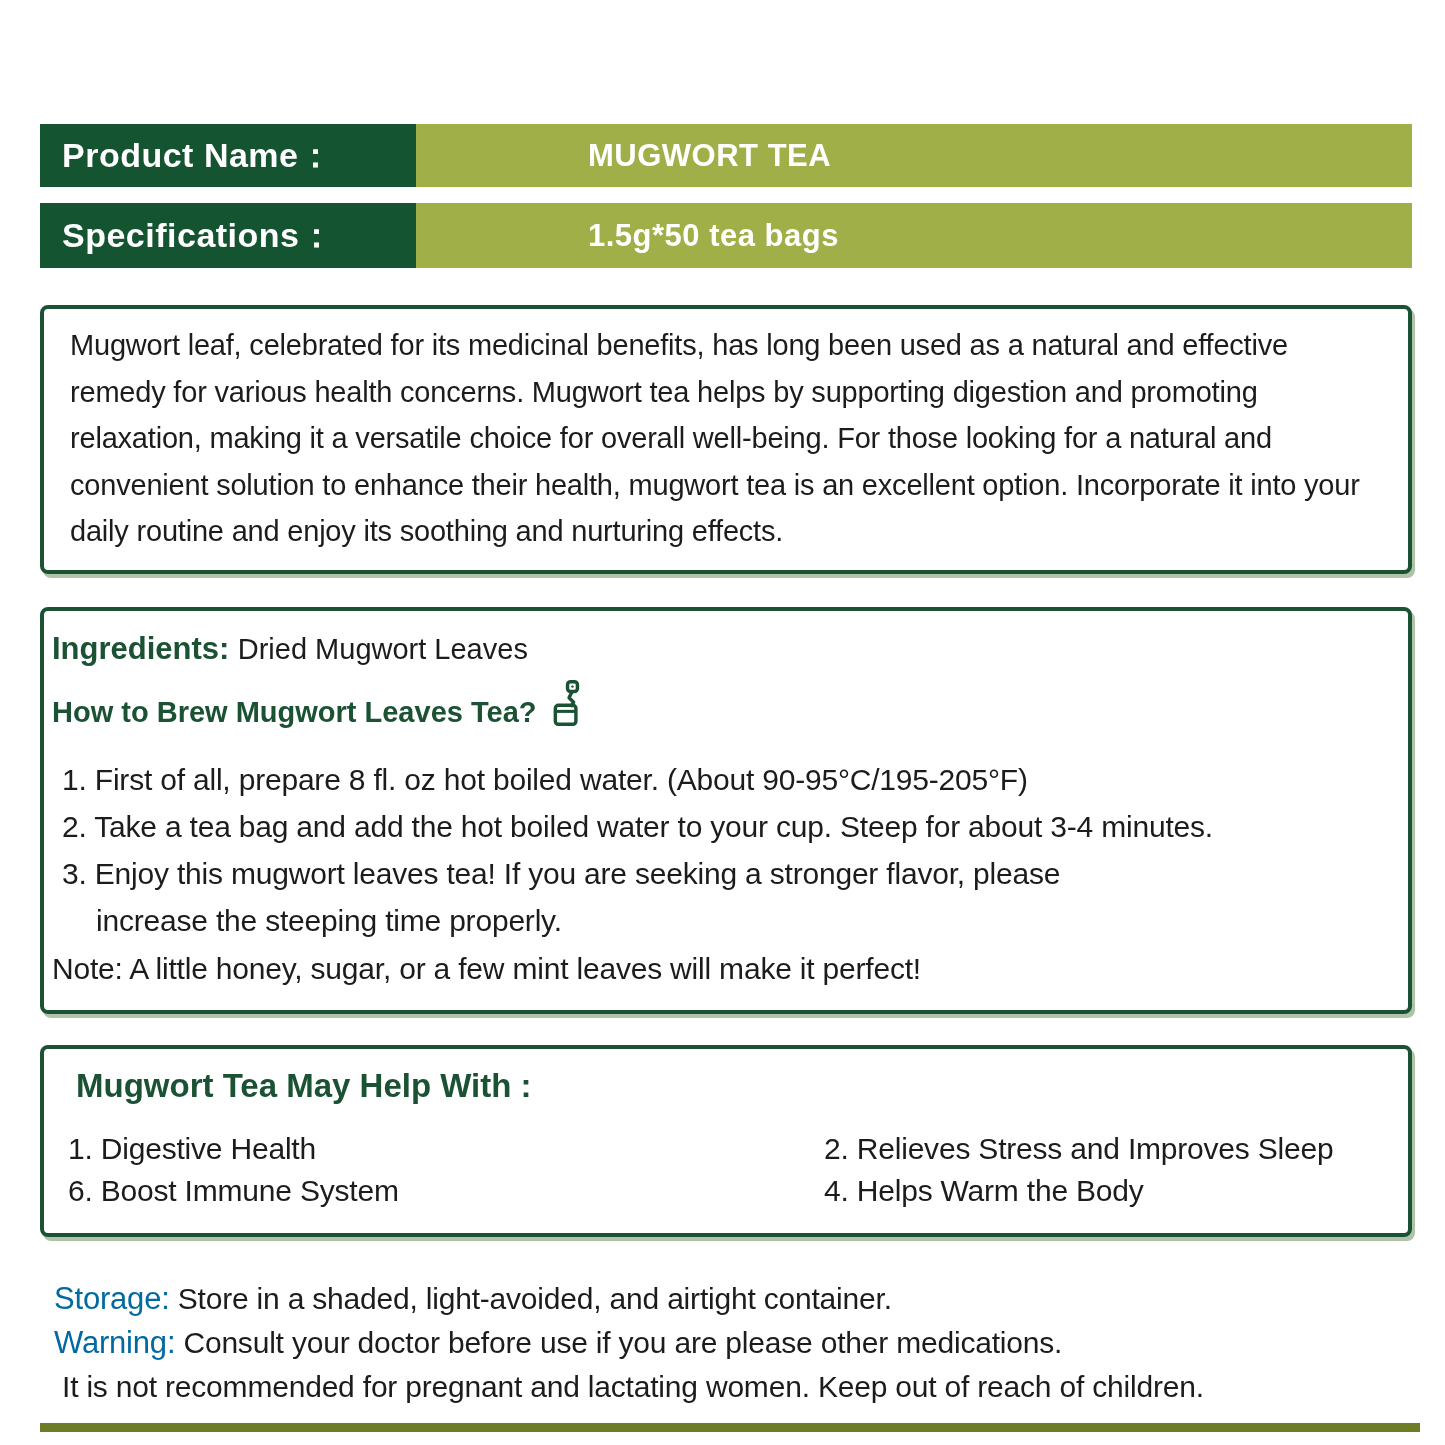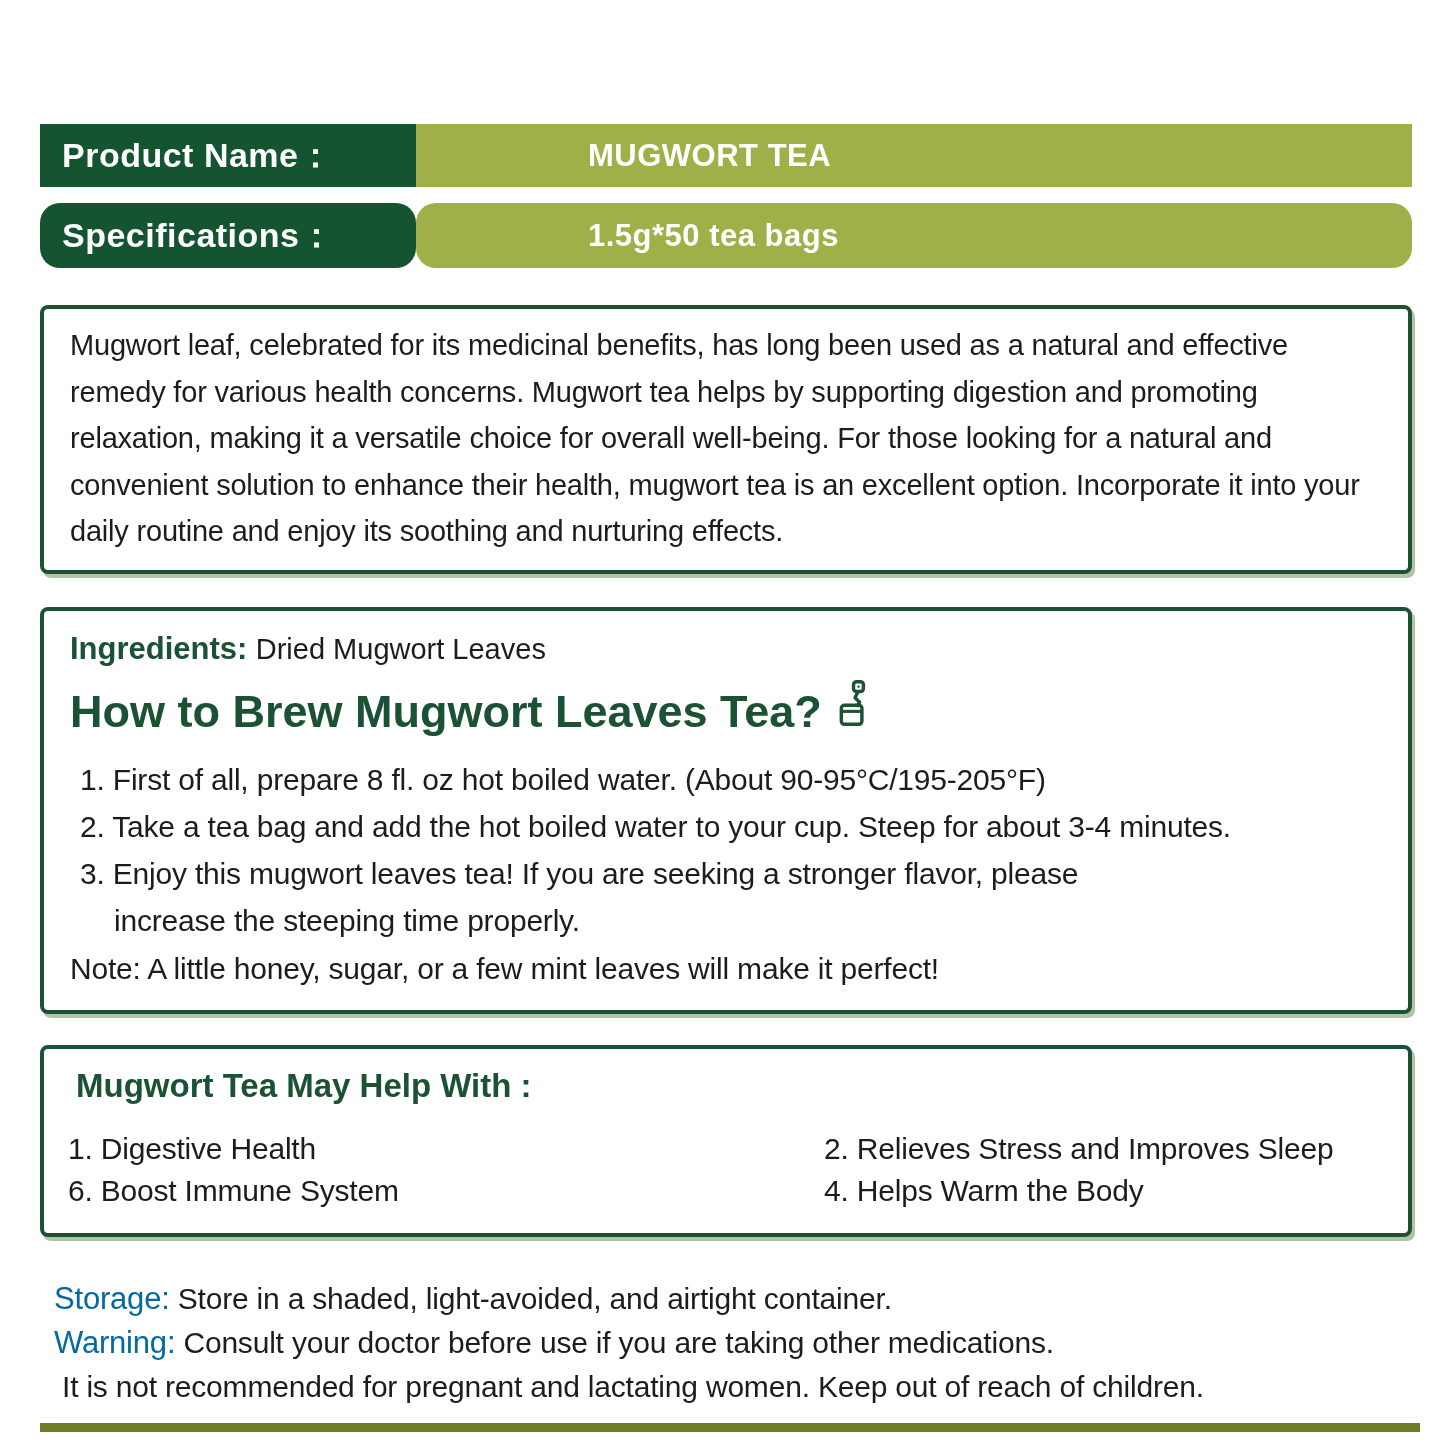--- a/index.html
+++ b/index.html
@@ -26,47 +26,47 @@
     letter-spacing: 0.5px;
   }
   .hdr-value {
     flex: 1; min-height: 63px;
     background: #a0af47;
     color: #ffffff; font-weight: 700; font-size: 31px;
     display: flex; align-items: center;
     padding-left: 172px;
     letter-spacing: 0.5px;
   }
-  .hdr-row.second .hdr-label, .hdr-row.second .hdr-value { min-height: 65px; border-radius: 20px; }
+  .hdr-row.second .hdr-label, .hdr-row.second .hdr-value { min-height: 65px; }
 
   
   .box {
     border: 4px solid #1a5233;
     border-radius: 8px;
     background: #ffffff;
     box-shadow: 3px 4px 0 rgba(110,145,95,0.55);
   }
   .desc-box {
     margin-top: 37px;
     padding: 13px 26px 15px 26px;
   }
   .desc-text {
     font-size: 29px; line-height: 46.5px; color: #1c1c1c;
     letter-spacing: -0.2px;
   }
 
   .ing-box {
     margin-top: 33px;
-    padding: 12px 24px 16px 26px;
+    padding: 12px 24px 16px 8px;
   }
   .ing-line { font-size: 30px; line-height: 52px; }
   .ing-label { color: #1a5233; font-weight: 700; font-size: 31px; }
   .ing-value { color: #1c1c1c; font-size: 29px; }
   .brew-line { display: flex; align-items: center; gap: 14px; line-height: 56px; }
-  .brew-title { color: #1a5233; font-weight: 700; font-size: 45px; }
+  .brew-title { color: #1a5233; font-weight: 700; font-size: 29px; }
   .teabag-icon { display: inline-block; margin-top: 4px; }
   .steps { margin-top: 6px; }
   .step { font-size: 30px; line-height: 47px; padding-left: 10px; letter-spacing: -0.2px; }
   .step.cont { padding-left: 44px; }
   .note { font-size: 30px; line-height: 50px; letter-spacing: -0.2px; }
 
   .help-box {
     margin-top: 31px;
     padding: 12px 25px 22px 20px;
   }
@@ -143,21 +143,21 @@
         <div class="help-item">6. Boost Immune System</div>
         <div class="help-item">4. Helps Warm the Body</div>
       </div>
     </div>
 
     <div class="sw-block">
       <div class="sw-line">
         <span class="sw-label">Storage:</span><span> Store in a shaded, light-avoided, and airtight container.</span>
       </div>
       <div class="sw-line">
-        <span class="sw-label">Warning:</span><span> Consult your doctor before use if you are taking other medications.</span>
+        <span class="sw-label">Warning:</span><span> Consult your doctor before use if you are please other medications.</span>
       </div>
       <div class="sw-line third">It is not recommended for pregnant and lactating women. Keep out of reach of children.</div>
     </div>
 
     <div class="bottom-bar"></div>
 
   </div>
 </div>
 
 </body></html>

